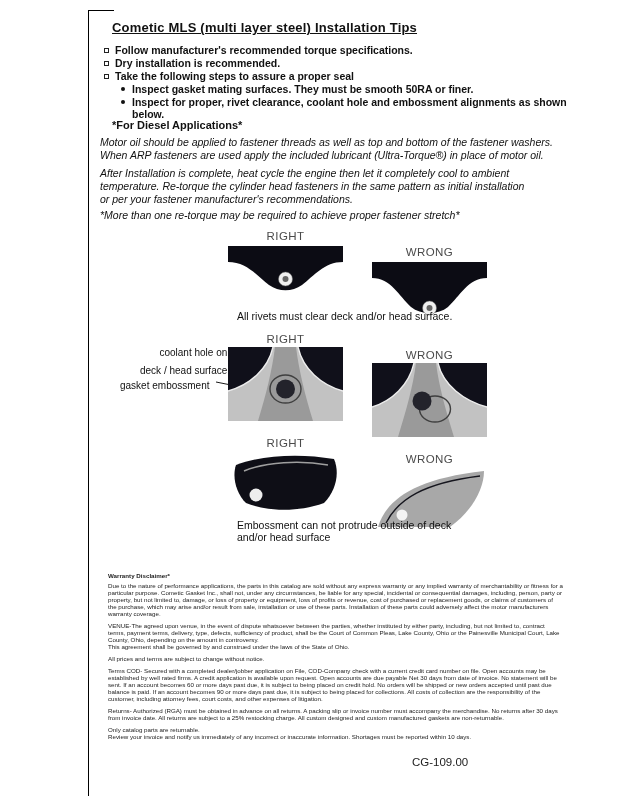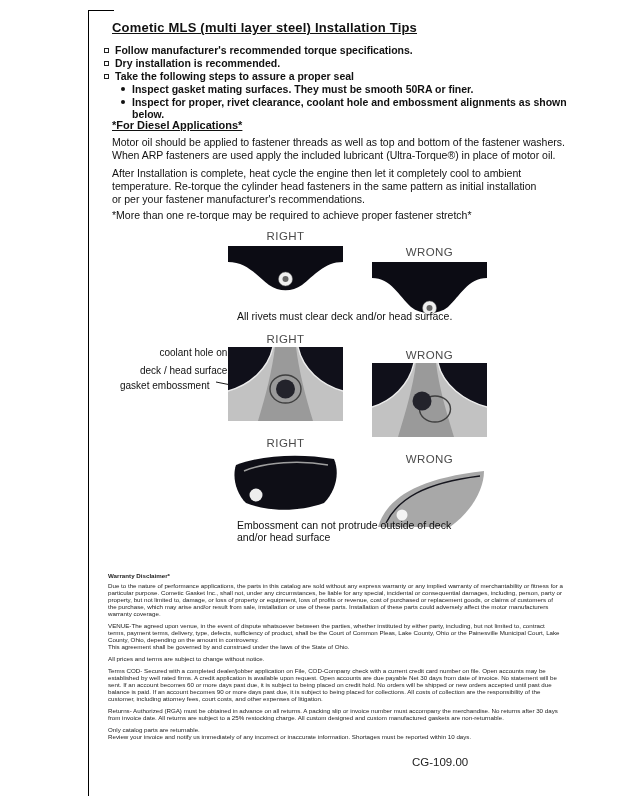--- a/index.html
+++ b/index.html
@@ -14,22 +14,22 @@
            text-decoration:underline; letter-spacing:.2px; }
 
   .tips { position:absolute; left:104px; top:44px; width:495px; font-size:10.5px; line-height:12px;font-weight:bold; }
   .tips .li { position:relative; padding-left:11px; margin-bottom:1px; }
   .tips > .li::before { content:""; position:absolute; left:0; top:3.5px; width:3px; height:3px;
                         border:1px solid #222; background:#fff; }
   .tips .sub { margin-left:17px; }
   .tips .sub .li::before { content:""; position:absolute; left:0; top:4px; width:4px; height:4px;
                            border:none; border-radius:50%; background:#111; }
 
-  .diesel-heading { position:absolute; left:112px; top:119px; font-size:11px; font-weight:bold;text-decoration:underline; }
-  .para { position:absolute; left:112px; width:490px; font-size:10.5px; line-height:13px; white-space:pre-line; }
+  .diesel-heading { position:absolute; left:112px; top:119px; font-size:11px; font-weight:bold; }
+  .para { position:absolute; left:100px; width:490px; font-size:10.5px; line-height:13px; white-space:pre-line;font-style:italic; }
   .p1 { top:136px; }
   .p2 { top:167px; }
   .p3 { top:209px; }
 
   .diagrams { position:absolute; left:100px; top:228px; width:460px; height:335px; }
   .dlabel { position:absolute; width:115px; text-align:center; font-size:11.5px; color:#4a4a4a; letter-spacing:.4px; }
   .panel { position:absolute; width:115px; }
   .col1 { left:128px; } .col2 { left:272px;margin-top:16px; }
   .caption { position:absolute; left:137px; font-size:10.5px; line-height:12px; white-space:pre-line; color:#111; }
   .callout { position:absolute; font-size:10px; line-height:18px; white-space:pre-line; color:#111;text-align:right; }

